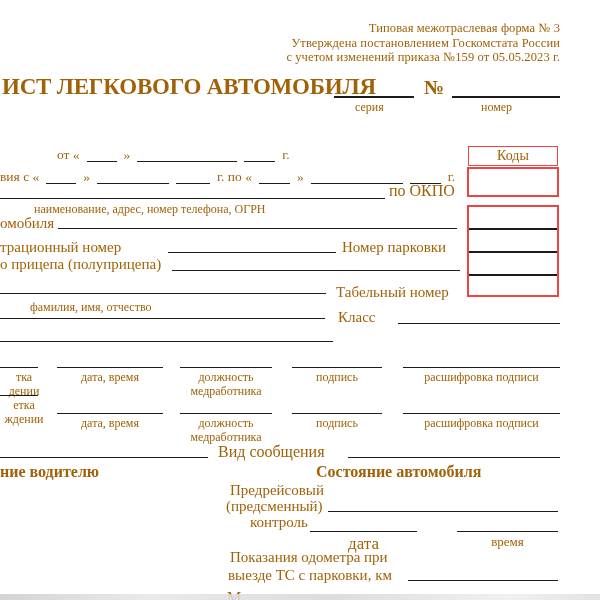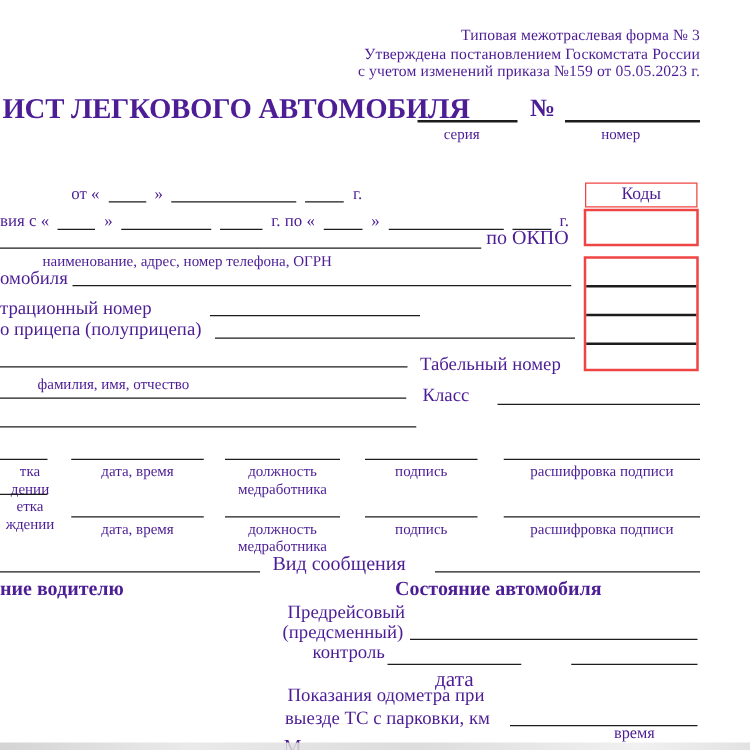--- a/index.html
+++ b/index.html
@@ -1,18 +1,18 @@
 <!DOCTYPE html>
 <html><head>
 <meta charset="utf-8">
 <style>
   html,body { margin:0; padding:0; background:#fff; }
   .page {
     position:relative; width:600px; height:600px; overflow:hidden;
-    background:#ffffff; color:#4c1d95;
+    background:#ffffff; color:#a16207;
     font-family:"Liberation Serif","DejaVu Serif",serif;
   }
   .abs { position:absolute; }
   .hdr { text-align:right; font-size:12.5px; line-height:14.5px; letter-spacing:.1px; }
   .title { font-size:23px; font-weight:700; letter-spacing:-.2px; white-space:nowrap; }
   .no { font-size:20px; font-weight:700; }
   .lbl { font-size:12px; }
   .txt { font-size:15px; white-space:nowrap; }
   .txt16 { font-size:16px; white-space:nowrap; }
   .bold16 { font-size:16px; font-weight:700; white-space:nowrap; }
@@ -79,20 +79,21 @@
 
   <div class="abs hr" style="left:0; top:198px; width:385px;"></div>
   <div class="abs txt16" style="left:389px; top:182px;">по ОКПО</div>
   <div class="abs lbl" style="left:34px; top:202px;">наименование, адрес, номер телефона, ОГРН</div>
 
   <div class="abs txt" style="left:0; top:215px;">омобиля</div>
   <div class="abs hr" style="left:58px; top:228px; width:399px;"></div>
 
   <div class="abs txt" style="left:0; top:239px;">трационный номер</div>
   <div class="abs hr" style="left:168px; top:252px; width:168px;"></div>
+  <div class="abs txt" style="left:342px; top:239px;">Номер парковки</div>
 
   <div class="abs txt" style="left:0; top:256px;">о прицепа (полуприцепа)</div>
   <div class="abs hr" style="left:172px; top:270px; width:288px;"></div>
 
   <div class="abs hr" style="left:0; top:293px; width:326px;"></div>
   <div class="abs txt" style="left:336px; top:284px;">Табельный номер</div>
   <div class="abs lbl" style="left:30px; top:300px;">фамилия, имя, отчество</div>
 
   <div class="abs hr" style="left:0; top:318px; width:325px;"></div>
   <div class="abs txt" style="left:338px; top:309px;">Класс</div>
@@ -154,21 +155,21 @@
   <div class="abs bold16" style="left:316px; top:463px;">Состояние автомобиля</div>
 
   <div class="abs txt" style="left:230px; top:482px;">Предрейсовый</div>
   <div class="abs txt" style="left:226px; top:498px;">(предсменный)</div>
   <div class="abs hr" style="left:328px; top:511px; width:230px;"></div>
   <div class="abs txt" style="left:250px; top:514px;">контроль</div>
 
   <div class="abs hr" style="left:310px; top:531px; width:107px;"></div>
   <div class="abs lbl" style="left:310px; top:534px; width:107px; text-align:center; font-size:17px;">дата</div>
   <div class="abs hr" style="left:457px; top:531px; width:101px;"></div>
-  <div class="abs lbl" style="left:457px; top:534px; width:101px; text-align:center; font-size:13px;margin-top:44px;">время</div>
+  <div class="abs lbl" style="left:457px; top:534px; width:101px; text-align:center; font-size:13px;">время</div>
 
   <div class="abs txt" style="left:230px; top:549px;">Показания одометра при</div>
   <div class="abs txt" style="left:228px; top:567px;">выезде ТС с парковки, км</div>
   <div class="abs hr" style="left:408px; top:580px; width:150px;"></div>
 
   <div class="abs txt16" style="left:227px; top:589px;">М</div>
 
   <div class="abs edge" style="left:0; bottom:0; width:600px; height:6px;"></div>
 
 </div>

